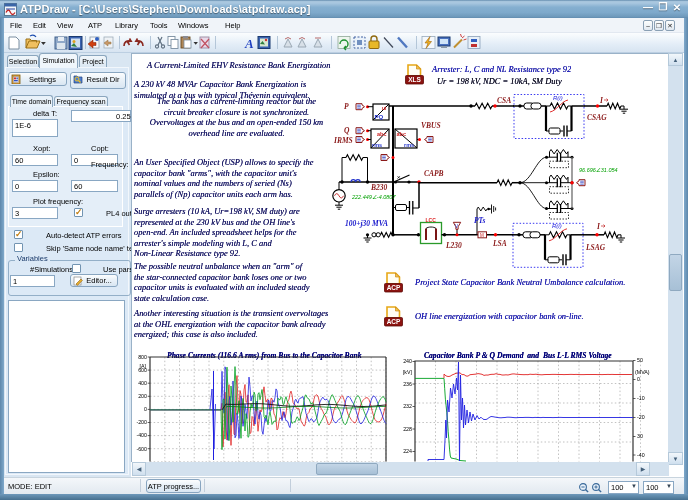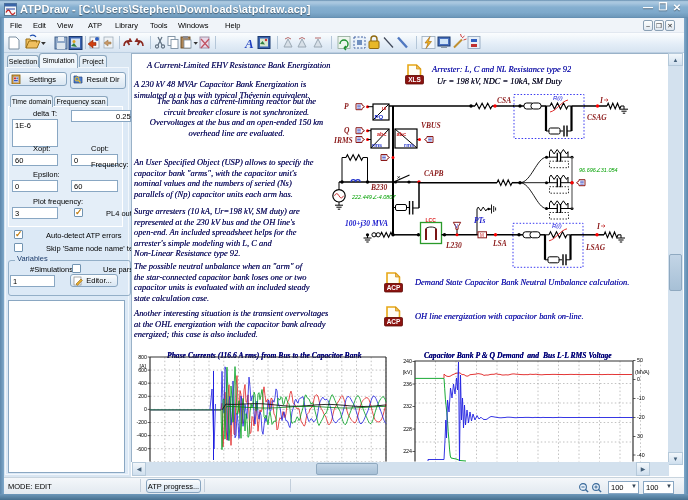--- a/index.html
+++ b/index.html
@@ -200,21 +200,21 @@
  <circle cx="4" cy="5" r="2" fill="none" stroke="#f0c020" stroke-width="1"></circle>
  <path d="M5.5 6.5 l2 2" stroke="#f0c020" stroke-width="1.2"></path>
 </svg>
 
 <div class="tab tabact" style="left:10px;top:95px;width:43px;height:12px;line-height:11px;background:#e9f2fa;">Time domain</div>
 <div class="tab" style="left:54px;top:96px;width:54px;height:11px;line-height:10px;">Frequency scan</div>
 <div class="abs" style="left:8px;top:106px;width:115px;height:121px;border:1px solid #fff;border-top-color:#fff;background:#e4eef8;"></div>
 
 <div class="lbl" style="left:13px;top:109px;">delta T:</div>
 <div class="lbl" style="left:71px;top:109px;text-align:center;">Tmax:</div>
-<div class="inp" style="left:12px;top:119px;width:46px;height:28px;">1E-6</div>
+<div class="inp" style="left:12px;top:119px;width:46px;height:18px;">1E-6</div>
 <div class="inp" style="left:71px;top:110px;width:60px;height:12px;padding-left:44px;">0.25</div>
 <div class="lbl" style="left:13px;top:144px;">Xopt:</div>
 <div class="lbl" style="left:71px;top:144px;">Copt:</div>
 <div class="inp" style="left:12px;top:154px;width:46px;height:12px;">60</div>
 <div class="inp" style="left:71px;top:154px;width:47px;height:12px;">0</div>
 <div class="lbl" style="left:13px;top:170px;">Epsilon:</div>
 <div class="lbl" style="left:71px;top:160px;">Frequency:</div>
 <div class="inp" style="left:12px;top:180px;width:46px;height:12px;">0</div>
 <div class="inp" style="left:71px;top:180px;width:47px;height:12px;">60</div>
 <div class="lbl" style="left:13px;top:197px;">Plot frequency:</div>
@@ -244,21 +244,21 @@
 
 <div class="ctext" style="left:147px;top:60px;">A Current-Limited EHV Resistance Bank Energization</div>
 <div class="ctext" style="left:134px;top:79px;">A 230 kV 48 MVAr Capacitor Bank Energization is<br>simulated at a bus with typical Thévenin equivalent.</div>
 <div class="ctext" style="left:134px;top:96px;text-align:center;">The bank has a current-limiting reactor but the<br>circuit breaker closure is not synchronized.<br>Overvoltages at the bus and an open-ended 150 km<br>overhead line are evaluated.</div>
 <div class="ctext" style="left:134px;top:157px;">An User Specified Object (USP) allows to specify the<br>capacitor bank "arms", with the capacitor unit's<br>nominal values and the numbers of seried (Ns)<br>parallels of (Np) capacitor units each arm has.</div>
 <div class="ctext" style="left:134px;top:206px;">Surge arresters (10 kA, Ur=198 kV, SM duty) are<br>represented at the 230 kV bus and the OH line's<br>open-end. An included spreadsheet helps for the<br>arrester's simple modeling with L, C and<br>Non-Linear Resistance type 92.</div>
 <div class="ctext" style="left:134px;top:261px;">The possible neutral unbalance when an "arm" of<br>the star-connected capacitor bank loses one or two<br>capacitor units is evaluated with an included steady<br>state calculation case.</div>
 <div class="ctext" style="left:134px;top:308px;">Another interesting situation is the transient overvoltages<br>at the OHL energization with the capacitor bank already<br>energized; this case is also included.</div>
 <div class="ctext" style="left:432px;top:64px;color:#2222cc;width:220px;">Arrester: L, C and NL Resistance type 92</div>
 <div class="ctext" style="left:437px;top:76px;color:#111;width:220px;">Ur = 198 kV, NDC = 10kA, SM Duty</div>
-<div class="ctext" style="left:415px;top:277px;color:#2222cc;width:230px;">Demand State Capacitor Bank Neutral Umbalance calculation.</div>
+<div class="ctext" style="left:415px;top:277px;color:#2222cc;width:230px;">Project State Capacitor Bank Neutral Umbalance calculation.</div>
 <div class="ctext" style="left:415px;top:311px;color:#2222cc;width:230px;">OH line energization with capacitor bank on-line.</div>
 <div class="ctext" style="left:167px;top:351px;color:#000080;font-size:7.6px;width:230px;font-weight:bold;">Phase Currents (116.6 A rms) from Bus to the Capacitor Bank</div>
 <div class="ctext" style="left:424px;top:350.5px;color:#000080;font-size:7.6px;width:230px;font-weight:bold;">Capacitor Bank P &amp; Q Demand&nbsp; and&nbsp; Bus L-L RMS Voltage</div>
 <svg class="abs" style="left:405px;top:64px" width="19" height="21" viewBox="0 0 19 21">
 <path d="M3 1 h8.5 l4 4 v7 h-12.5 z" fill="#fffef4" stroke="#e8a817" stroke-width="1.6"></path>
 <path d="M11.5 1 l4 4 h-4 z" fill="#f5c54a" stroke="#c8881a" stroke-width="0.7"></path>
 <rect x="0.5" y="11.5" width="18" height="8.5" rx="1" fill="#8c1310" stroke="#5e0a06" stroke-width="0.8"></rect>
 <text x="9.5" y="18.3" font-size="6.5" font-weight="bold" fill="#fff" text-anchor="middle" font-family="Liberation Sans,sans-serif">XLS</text>
 </svg>
 <svg class="abs" style="left:384px;top:272px" width="19" height="21" viewBox="0 0 19 21">

